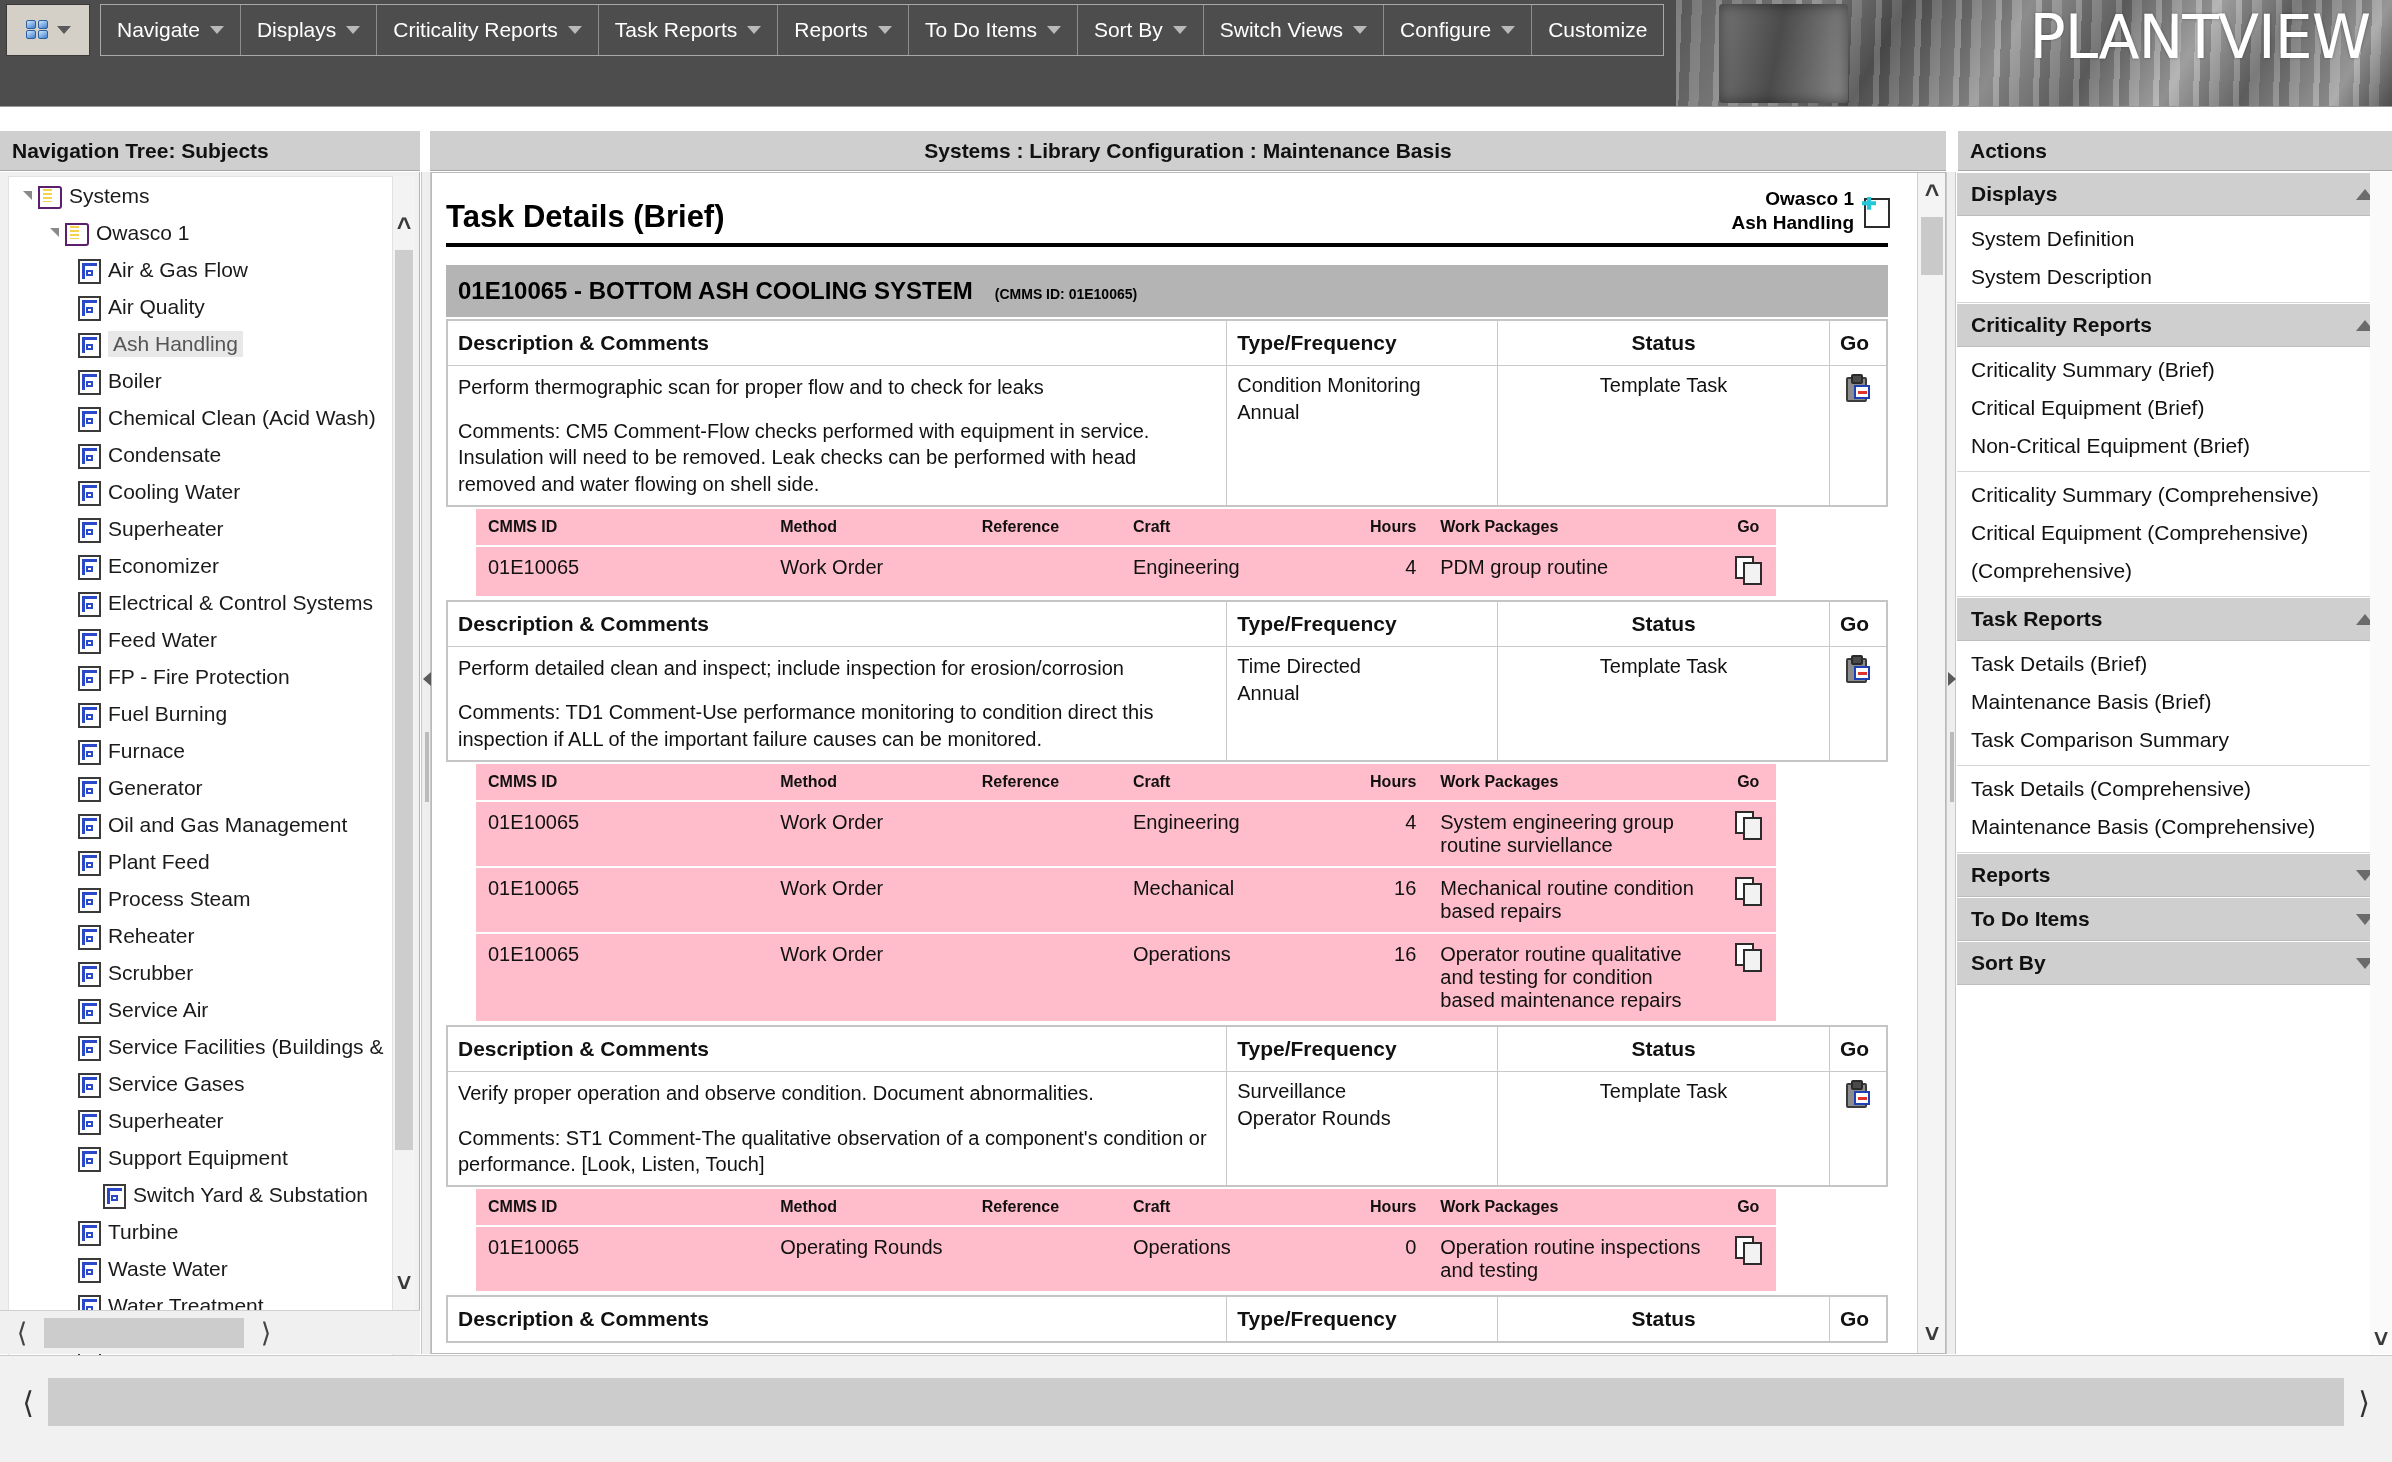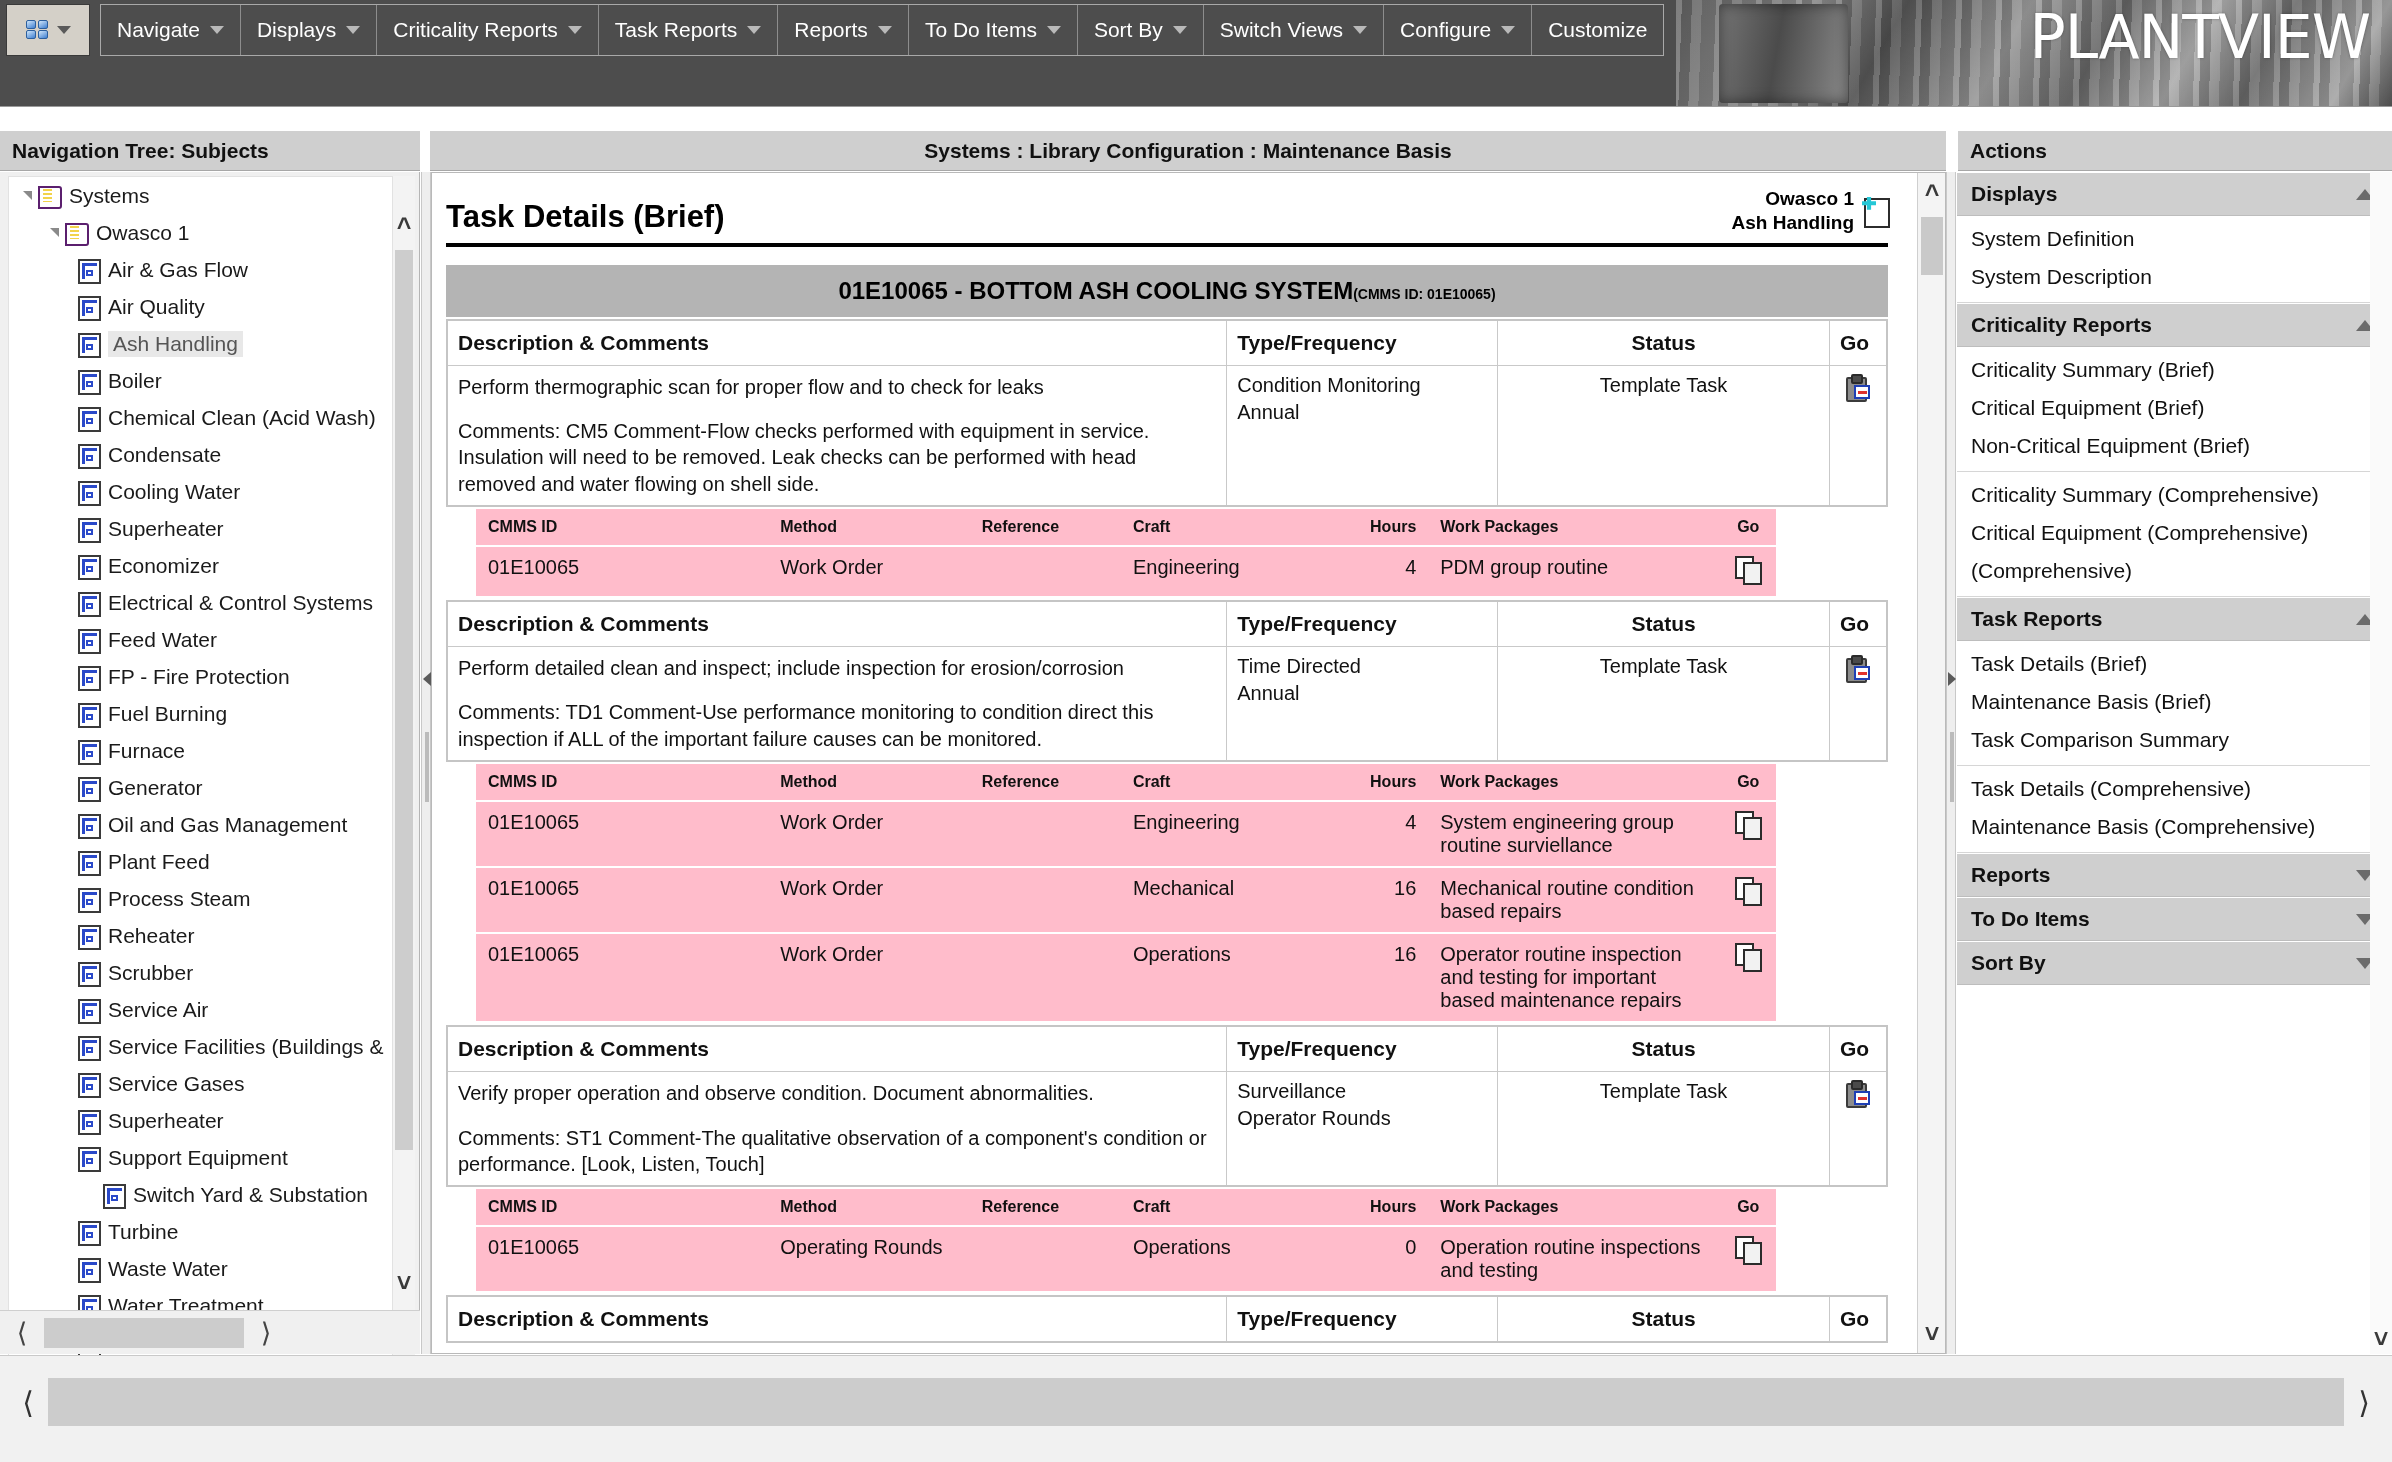--- a/index.html
+++ b/index.html
@@ -230,23 +230,22 @@
   }
   .ic-doc-net::after {
     content:""; position:absolute; left:0px; top:1px; width:14px; height:13px;
     background:#25c7d6; clip-path: polygon(0 35%,35% 35%,35% 0,65% 0,65% 35%,100% 35%,100% 65%,65% 65%,65% 100%,35% 100%,35% 65%,0 65%);
   }
 
   #sys-banner {
     margin-top: 18px;
     background:#b4b4b4;
     padding: 12px 12px;
-    display:flex; align-items:baseline; 
+    display:flex; align-items:baseline; gap: 22px;
     font-weight:bold;
-    justify-content:center;
   }
   #sys-banner .big { font-size: 24px; color:#000; }
   #sys-banner .small { font-size: 14px; color:#000; }
 
   
   .task-block { margin-top: 2px; }
   .d-table {
     width: 100%; border-collapse: collapse; table-layout: fixed;
     border: 2px solid #c5c5c5;
   }
@@ -777,21 +776,21 @@
                 <td class="mc-hrs">16</td>
                 <td class="mc-wp">Mechanical routine condition based repairs</td>
                 <td class="mc-go"><span class="ic-copy"></span></td>
               </tr>
               <tr>
                 <td class="mc-id">01E10065</td>
                 <td class="mc-meth">Work Order</td>
                 <td class="mc-ref"></td>
                 <td class="mc-craft">Operations</td>
                 <td class="mc-hrs">16</td>
-                <td class="mc-wp">Operator routine inspection and testing for important based maintenance repairs</td>
+                <td class="mc-wp">Operator routine qualitative and testing for condition based maintenance repairs</td>
                 <td class="mc-go"><span class="ic-copy"></span></td>
               </tr>
             </tbody>
           </table>
         </div>
         <div class="task-block">
           <table class="d-table">
             <thead>
               <tr>
                 <th class="d-desc">Description &amp; Comments</th>

